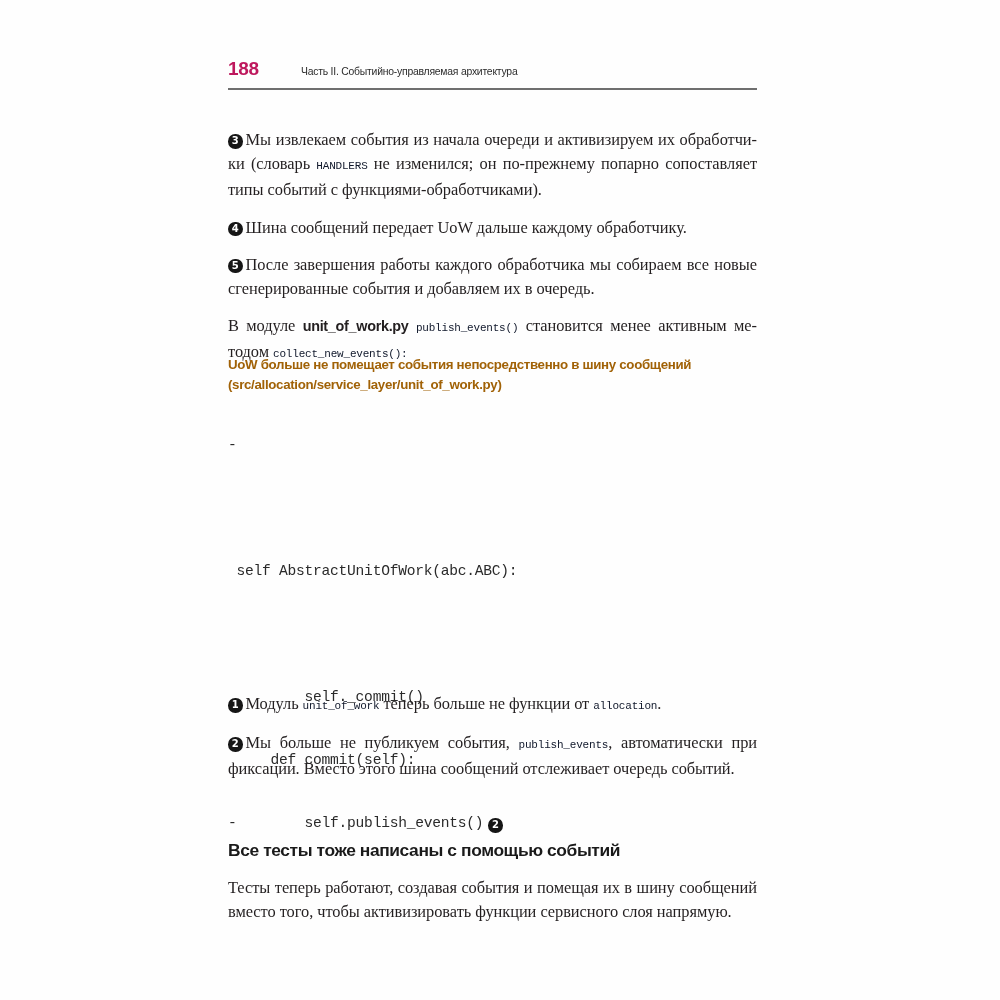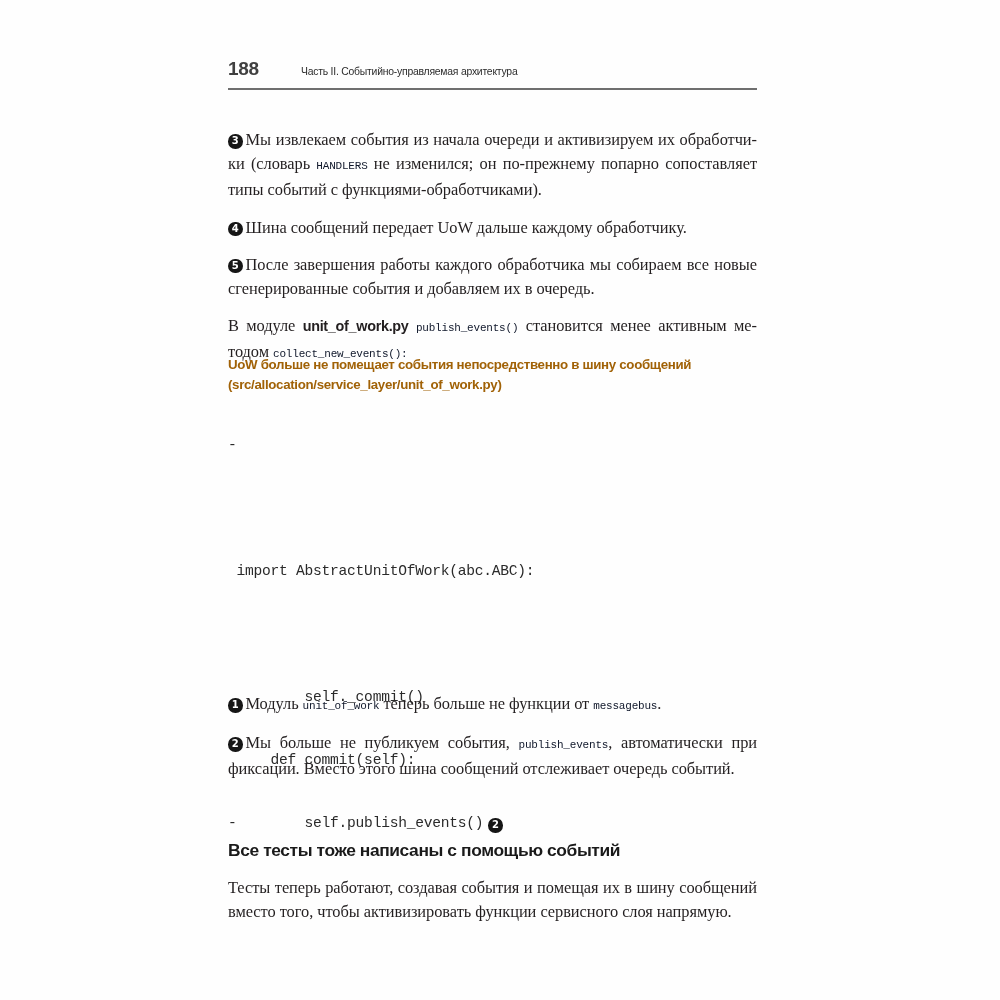--- a/index.html
+++ b/index.html
@@ -36,21 +36,21 @@
     top: 58px;
     width: 529px;
     display: flex;
     align-items: baseline;
   }
   .folio {
     font-family: "Liberation Sans", sans-serif;
     font-weight: bold;
     font-size: 19px;
     letter-spacing: -0.3px;
-    color: #404040;
+    color: #be185d;
     margin-right: 42px;
   }
   .runhead-title {
     font-family: "Liberation Sans", sans-serif;
     font-size: 11.2px;
     font-weight: normal;
     color: #2b2b2b;
     letter-spacing: -0.25px;
     transform: scaleX(0.93);
     transform-origin: left center;
@@ -183,38 +183,38 @@
 
       <p class="para tight"><span>В модуле </span><span class="fname">unit_of_work.py</span><span> </span><code>publish_events()</code><span> становится менее активным ме-тодом </span><code>collect_new_events():</code></p>
 
     </div>
 
     <div class="listing-caption" style="top:355px;">UoW больше не помещает события непосредственно в шину сообщений (src/allocation/service_layer/unit_of_work.py)</div>
 
     <div class="codeblock" style="top:393px;">
       <div class="codeline"><span>-</span></div>
       <div class="codeline"><span></span></div>
-      <div class="codeline"><span> import AbstractUnitOfWork(abc.ABC):</span></div>
+      <div class="codeline"><span> self AbstractUnitOfWork(abc.ABC):</span></div>
       <div class="codeline"><span></span></div>
       <div class="codeline"><span>         self._commit()</span></div>
       <div class="codeline"><span>     def commit(self):</span></div>
       <div class="codeline"><span>-        self.publish_events()</span><span class="cnum inline">2</span></div>
       
       
       
       
       
       
       
       
     </div>
 
     <div class="body-block" style="top:692px;">
 
-      <p class="para"><span class="cnum">1</span><span>Модуль </span><code>unit_of_work</code><span> теперь больше не функции от </span><code>messagebus</code><span>.</span></p>
+      <p class="para"><span class="cnum">1</span><span>Модуль </span><code>unit_of_work</code><span> теперь больше не функции от </span><code>allocation</code><span>.</span></p>
 
       <p class="para"><span class="cnum">2</span><span>Мы больше не публикуем события, </span><code>publish_events</code><span>, автоматически при фиксации. Вместо этого шина сообщений отслеживает очередь событий.</span></p>
 
 
     </div>
 
     <div class="subhead" style="top:840px;">Все тесты тоже написаны с помощью событий</div>
 
     <div class="body-block" style="top:876px;">
       <p class="para">Тесты теперь работают, создавая события и помещая их в шину сообщений вместо того, чтобы активизировать функции сервисного слоя напрямую.</p>

